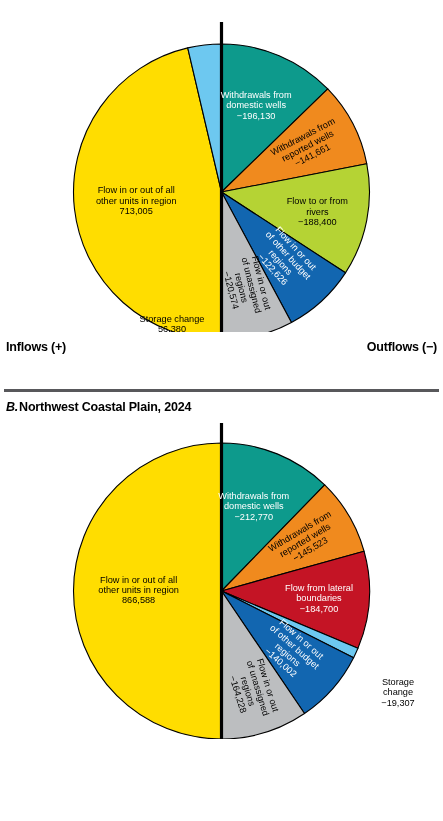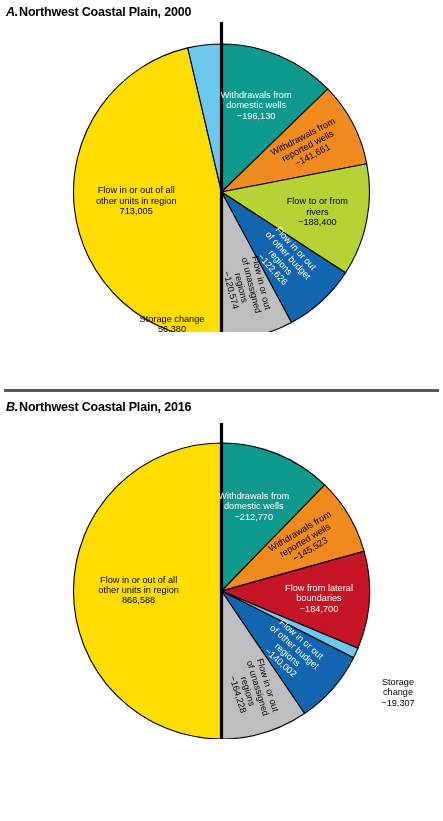--- a/index.html
+++ b/index.html
@@ -88,48 +88,49 @@
     stroke: #000000;
     stroke-width: 3.2;
     stroke-linecap: butt;
   }
   .pie-slice { stroke: #000000; stroke-width: 1.1; stroke-linejoin: round; }
 </style>
 </head>
 <body>
 
 <div class="panel" id="panel-a">
-  <div class="panel-title">
-    <span class="pl">A.</span><span>Northwest Coastal Plain, 2000</span>
-  </div>
   <div class="chart-wrap" id="chart-a">
       <svg width="443" height="310" viewBox="0 0 443 310">
         <path d="M 221.5 170 L 221.5 22 A 148 148 0 0 1 327.75547656730475 66.9768293078933 Z" fill="#0D9A8C" class="pie-slice"></path>
         <path d="M 221.5 170 L 327.75547656730475 66.9768293078933 A 148 148 0 0 1 366.79393410687385 141.8278025041107 Z" fill="#F08A1E" class="pie-slice"></path>
         <path d="M 221.5 170 L 366.79393410687385 141.8278025041107 A 148 148 0 0 1 345.4780651599599 250.8296935487989 Z" fill="#B5D334" class="pie-slice"></path>
         <path d="M 221.5 170 L 345.4780651599599 250.8296935487989 A 148 148 0 0 1 291.4567263786817 300.4226070678633 Z" fill="#1266B0" class="pie-slice"></path>
         <path d="M 221.5 170 L 291.4567263786817 300.4226070678633 A 148 148 0 0 1 221.5000000000001 318 Z" fill="#BCBEC0" class="pie-slice"></path>
         <path d="M 221.5 170 L 221.5 318 A 148 148 0 0 1 187.7285276427402 25.90458836304734 Z" fill="#FFDD00" class="pie-slice"></path>
         <path d="M 221.5 170 L 187.7285276427402 25.90458836304734 A 148 148 0 0 1 221.49999999999997 22 Z" fill="#6DC8F0" class="pie-slice"></path>
         <line x1="221.5" y1="0" x2="221.5" y2="346" class="axis-line"></line>
         <text x="256.11477622002315" y="73.82434795589997" class="slice-label" fill="#FFFFFF"><tspan x="256.11477622002315" dy="0">Withdrawals from</tspan><tspan x="256.11477622002315" dy="10.4">domestic wells</tspan><tspan x="256.11477622002315" dy="10.4">−196,130</tspan></text>
         <text x="308.1083564690231" y="124.82948982206835" class="slice-label" fill="#000000" transform="rotate(-27.544252532197554 308.1083564690231 124.82948982206835)"><tspan x="308.1083564690231" dy="-10.4">Withdrawals from</tspan><tspan x="308.1083564690231" dy="10.4">reported wells</tspan><tspan x="308.1083564690231" dy="10.4">−141,661</tspan></text>
         <text x="317.36418882162315" y="180.3467250892572" class="slice-label" fill="#000000"><tspan x="317.36418882162315" dy="0">Flow to or from</tspan><tspan x="317.36418882162315" dy="10.4">rivers</tspan><tspan x="317.36418882162315" dy="10.4">−188,400</tspan></text>
         <text x="283.5543505189349" y="237.5955263436358" class="slice-label" fill="#FFFFFF" transform="rotate(47.44730572621722 283.5543505189349 237.5955263436358)"><tspan x="283.5543505189349" dy="-15.600000000000001">Flow in or out</tspan><tspan x="283.5543505189349" dy="10.4">of other budget</tspan><tspan x="283.5543505189349" dy="10.4">regions</tspan><tspan x="283.5543505189349" dy="10.4">−122,626</tspan></text>
         <text x="245.30329209860835" y="264.7353454908374" class="slice-label" fill="#000000" transform="rotate(75.8957799090449 245.30329209860835 264.7353454908374)"><tspan x="245.30329209860835" dy="-15.600000000000001">Flow in or out</tspan><tspan x="245.30329209860835" dy="10.4">of unassigned</tspan><tspan x="245.30329209860835" dy="10.4">regions</tspan><tspan x="245.30329209860835" dy="10.4">−120,574</tspan></text>
         <text x="136.22804482641646" y="169.45896855022647" class="slice-label" fill="#000000"><tspan x="136.22804482641646" dy="0">Flow in or out of all</tspan><tspan x="136.22804482641646" dy="10.4">other units in region</tspan><tspan x="136.22804482641646" dy="10.4">713,005</tspan></text>
         <text x="172" y="300" class="outside-label" text-anchor="middle"><tspan x="172" dy="0">Storage change</tspan><tspan x="172" dy="10.4">56,380</tspan></text>
       </svg>
     </div>
+  <div class="foot" id="foot-a">
+    <span class="foot-left">Inflows (+)</span>
+    <span class="foot-right">Outflows (−)</span>
+  </div>
   <div class="divider" id="divider-a"></div>
 </div>
 
 <div class="panel" id="panel-b">
   <div class="panel-title">
-    <span class="pl">B.</span><span>Northwest Coastal Plain, 2016</span>
+    <span class="pl">B.</span><span>Northwest Coastal Plain, 2024</span>
   </div>
   <div class="chart-wrap" id="chart-b">
       <svg width="443" height="316" viewBox="0 0 443 316">
         <path d="M 221.5 168 L 221.5 20 A 148 148 0 0 1 324.676105415415 61.89301968622816 Z" fill="#0D9A8C" class="pie-slice"></path>
         <path d="M 221.5 168 L 324.676105415415 61.89301968622816 A 148 148 0 0 1 364.0664086348228 128.26564296520303 Z" fill="#F08A1E" class="pie-slice"></path>
         <path d="M 221.5 168 L 364.0664086348228 128.26564296520303 A 148 148 0 0 1 357.9424962840254 225.33624689307547 Z" fill="#C41425" class="pie-slice"></path>
         <path d="M 221.5 168 L 357.9424962840254 225.33624689307547 A 148 148 0 0 1 353.5982708647119 234.73864573508527 Z" fill="#6DC8F0" class="pie-slice"></path>
         <path d="M 221.5 168 L 353.5982708647119 234.73864573508527 A 148 148 0 0 1 304.5050954589518 290.53225749920017 Z" fill="#1266B0" class="pie-slice"></path>
         <path d="M 221.5 168 L 304.5050954589518 290.53225749920017 A 148 148 0 0 1 221.49999999999994 316 Z" fill="#BCBEC0" class="pie-slice"></path>
         <path d="M 221.5 168 L 221.5 316 A 148 148 0 0 1 221.49999999999997 20 Z" fill="#FFDD00" class="pie-slice"></path>

